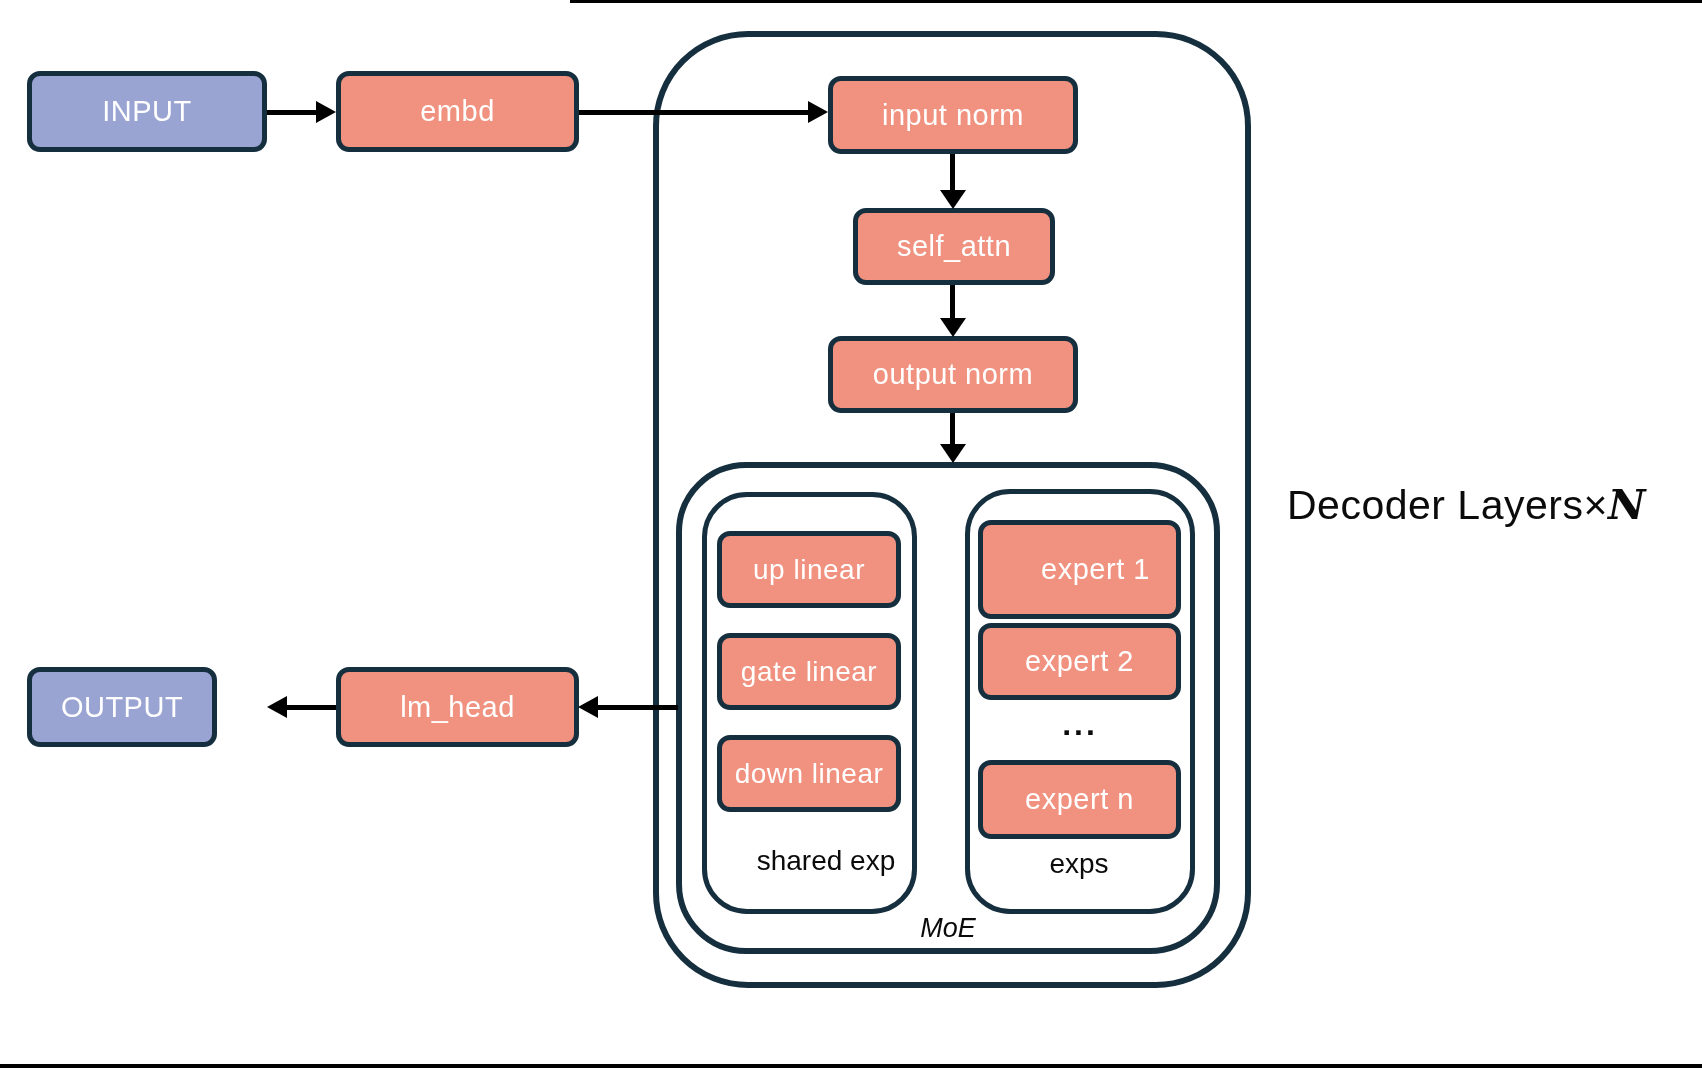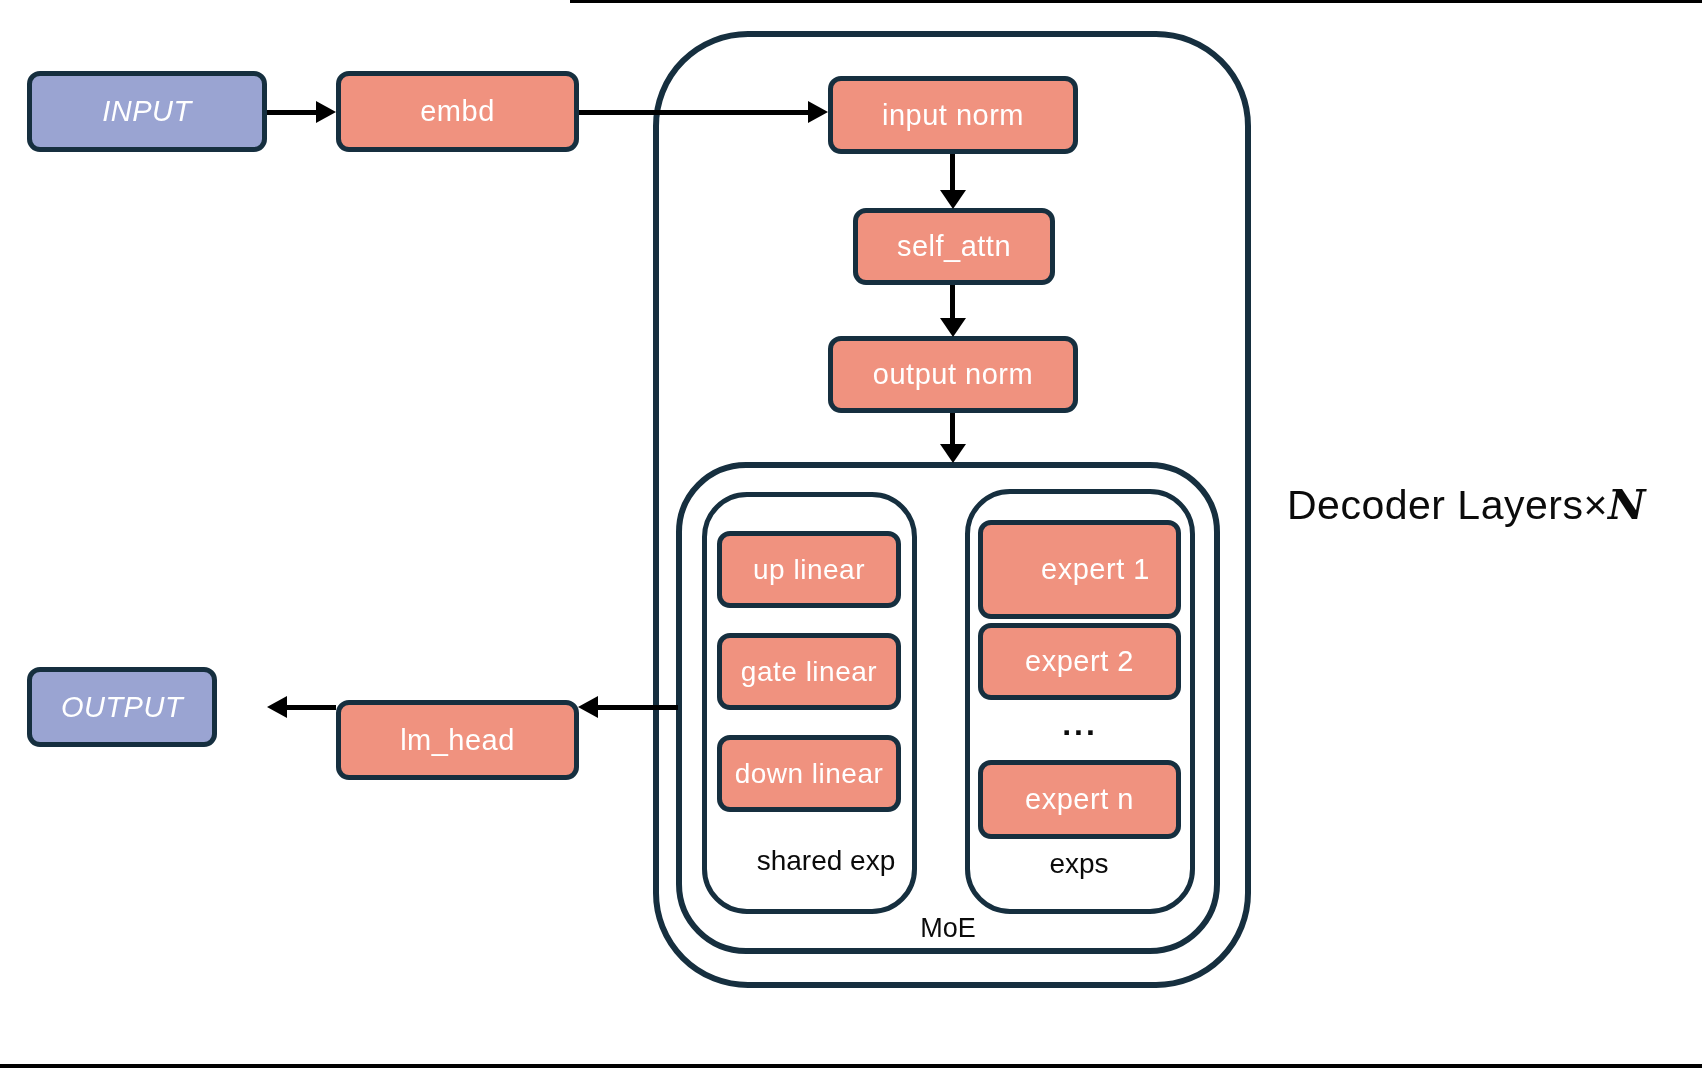--- a/index.html
+++ b/index.html
@@ -34,46 +34,46 @@
   .node{
     position:absolute;
     border:5px solid var(--outline);
     border-radius:13px;
     display:flex;align-items:center;justify-content:center;
     color:var(--node-text);
     font-size:29px;font-weight:500;
     letter-spacing:.5px;
     white-space:nowrap;
   }
-  .io{background:var(--io-fill);font-style:italic;}
+  .io{background:var(--io-fill);}
   .module{background:var(--module-fill);}
   [data-name="input-node"]{left:27px;top:71px;width:240px;height:81px;}
   [data-name="embd-node"]{left:336px;top:71px;width:243px;height:81px;}
   [data-name="input-norm-node"]{left:828px;top:76px;width:250px;height:78px;}
   [data-name="self-attn-node"]{left:853px;top:208px;width:202px;height:77px;}
   [data-name="output-norm-node"]{left:828px;top:336px;width:250px;height:77px;}
   [data-name="up-linear-node"]{left:717px;top:531px;width:184px;height:77px;font-size:28px;}
   [data-name="gate-linear-node"]{left:717px;top:633px;width:184px;height:77px;font-size:28px;}
   [data-name="down-linear-node"]{left:717px;top:735px;width:184px;height:77px;font-size:28px;}
   [data-name="expert-1-node"]{left:978px;top:520px;width:203px;height:99px;padding-left:32px;}
   [data-name="expert-2-node"]{left:978px;top:623px;width:203px;height:77px;}
   [data-name="expert-n-node"]{left:978px;top:760px;width:203px;height:79px;}
-  [data-name="lm-head-node"]{left:336px;top:700px;width:243px;height:80px;}
+  [data-name="lm-head-node"]{left:336px;top:667px;width:243px;height:80px;}
   [data-name="output-node"]{left:27px;top:667px;width:190px;height:80px;}
   
   .flabel{
     position:absolute;
     color:var(--label-text);
     font-size:28px;font-weight:500;
     text-align:center;
     white-space:nowrap;
   }
   [data-name="shared-exp-label"]{left:702px;top:845px;width:215px;padding-left:33px;}
   [data-name="exps-label"]{left:965px;top:848px;width:228px;}
-  [data-name="moe-label"]{left:676px;top:913px;width:544px;font-size:27px;}
+  [data-name="moe-label"]{left:676px;top:913px;width:544px;font-size:27px;font-style:italic;}
   [data-name="experts-ellipsis"]{left:965px;top:706px;width:230px;font-size:32px;font-weight:700;letter-spacing:3px;}
   [data-name="decoder-layers-label"]{
     position:absolute;left:1287px;top:481px;
     color:var(--label-text);
     font-size:41px;font-weight:400;letter-spacing:.5px;
     white-space:nowrap;
   }
   [data-name="decoder-layers-label"] .math-n{
     font-family:"DejaVu Serif",serif;
     font-style:italic;font-weight:700;

